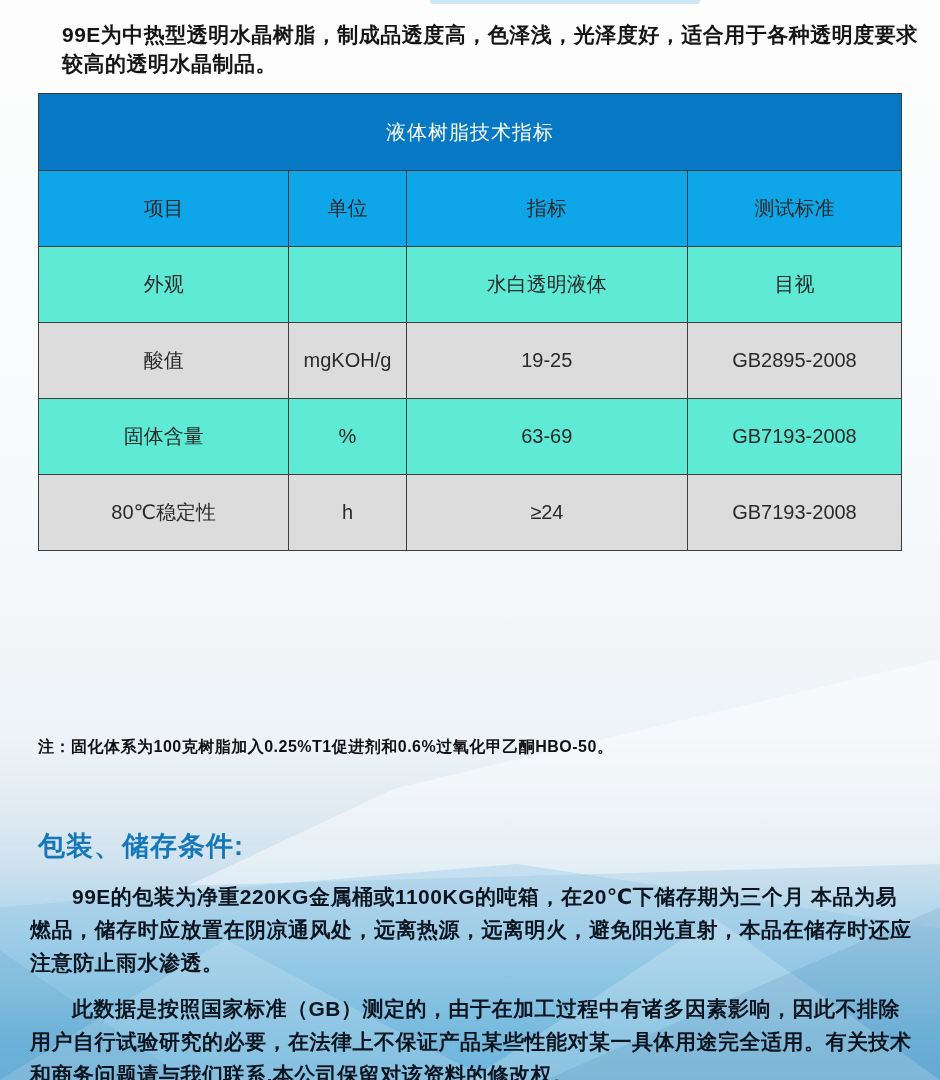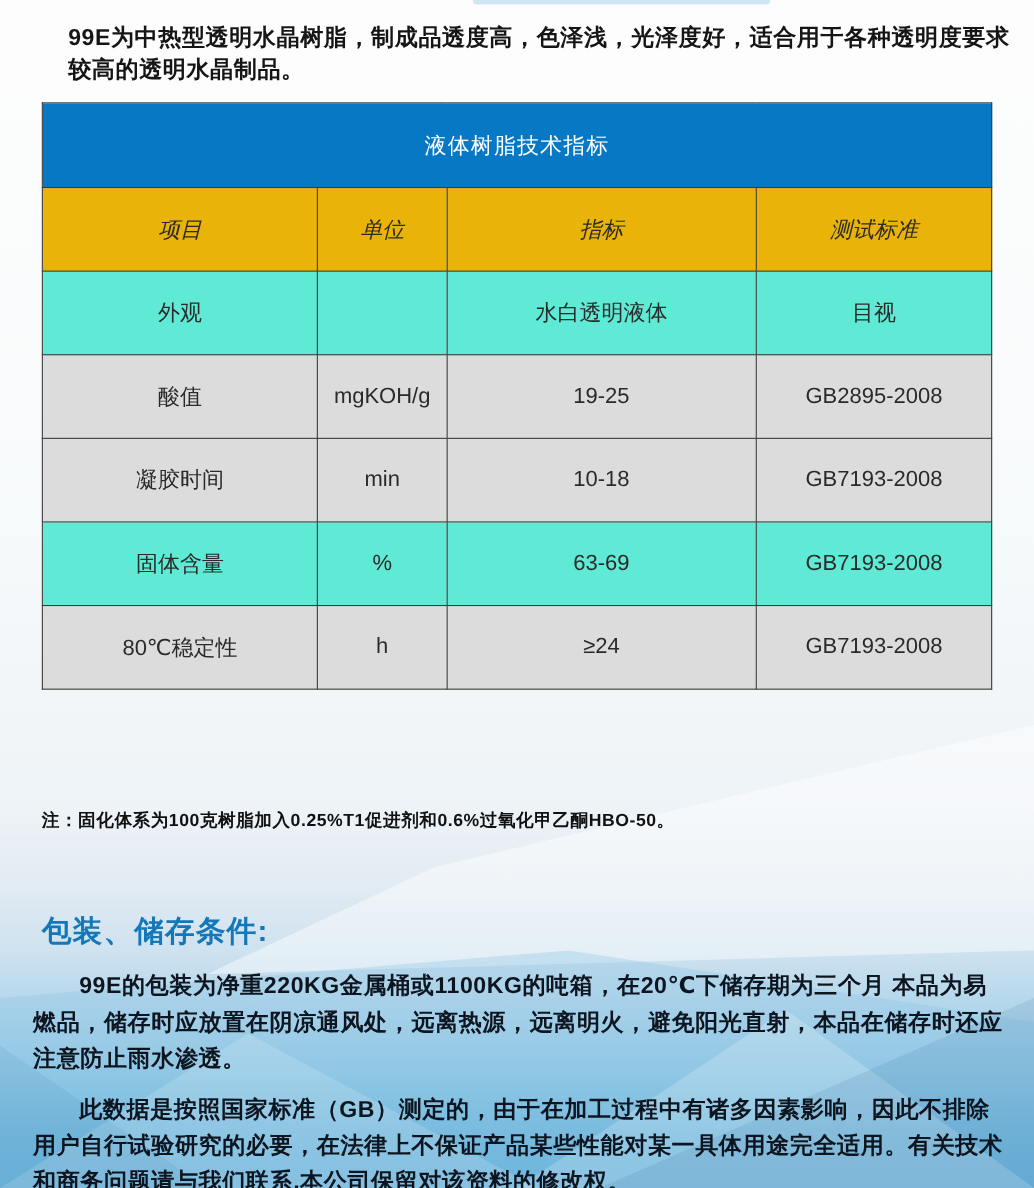--- a/index.html
+++ b/index.html
@@ -93,45 +93,39 @@
     <colgroup>
       <col class="col-item">
         <col class="col-unit">
         <col class="col-value">
         <col class="col-std">
     </colgroup>
     <thead>
       <tr class="title-row">
         <th colspan="4" id="tbl-title" style="background: rgb(7, 121, 196); color: rgb(255, 255, 255);">液体树脂技术指标</th>
       </tr>
-      <tr class="row-gray" style="background: #eab308; font-style: italic;">
+      <tr class="row-gray" style="background: #0ea5e9;">
         <td>项目</td>
         <td>单位</td>
         <td>指标</td>
         <td>测试标准</td>
       </tr>
     </thead>
     <tbody>
       <tr class="row-white">
         <td>外观</td>
         <td></td>
         <td>水白透明液体</td>
         <td>目视</td>
       </tr>
       <tr class="row-gray" style="background: rgb(220, 220, 220);">
         <td>酸值</td>
         <td>mgKOH/g</td>
         <td>19-25</td>
         <td>GB2895-2008</td>
-      </tr>
-      <tr class="row-gray" style="background: rgb(220, 220, 220);">
-        <td>凝胶时间</td>
-        <td>min</td>
-        <td>10-18</td>
-        <td>GB7193-2008</td>
       </tr>
       <tr class="row-white">
         <td>固体含量</td>
         <td>%</td>
         <td>63-69</td>
         <td>GB7193-2008</td>
       </tr>
       <tr class="row-gray" style="background: rgb(220, 220, 220);">
         <td>80℃稳定性</td>
         <td>h</td>

